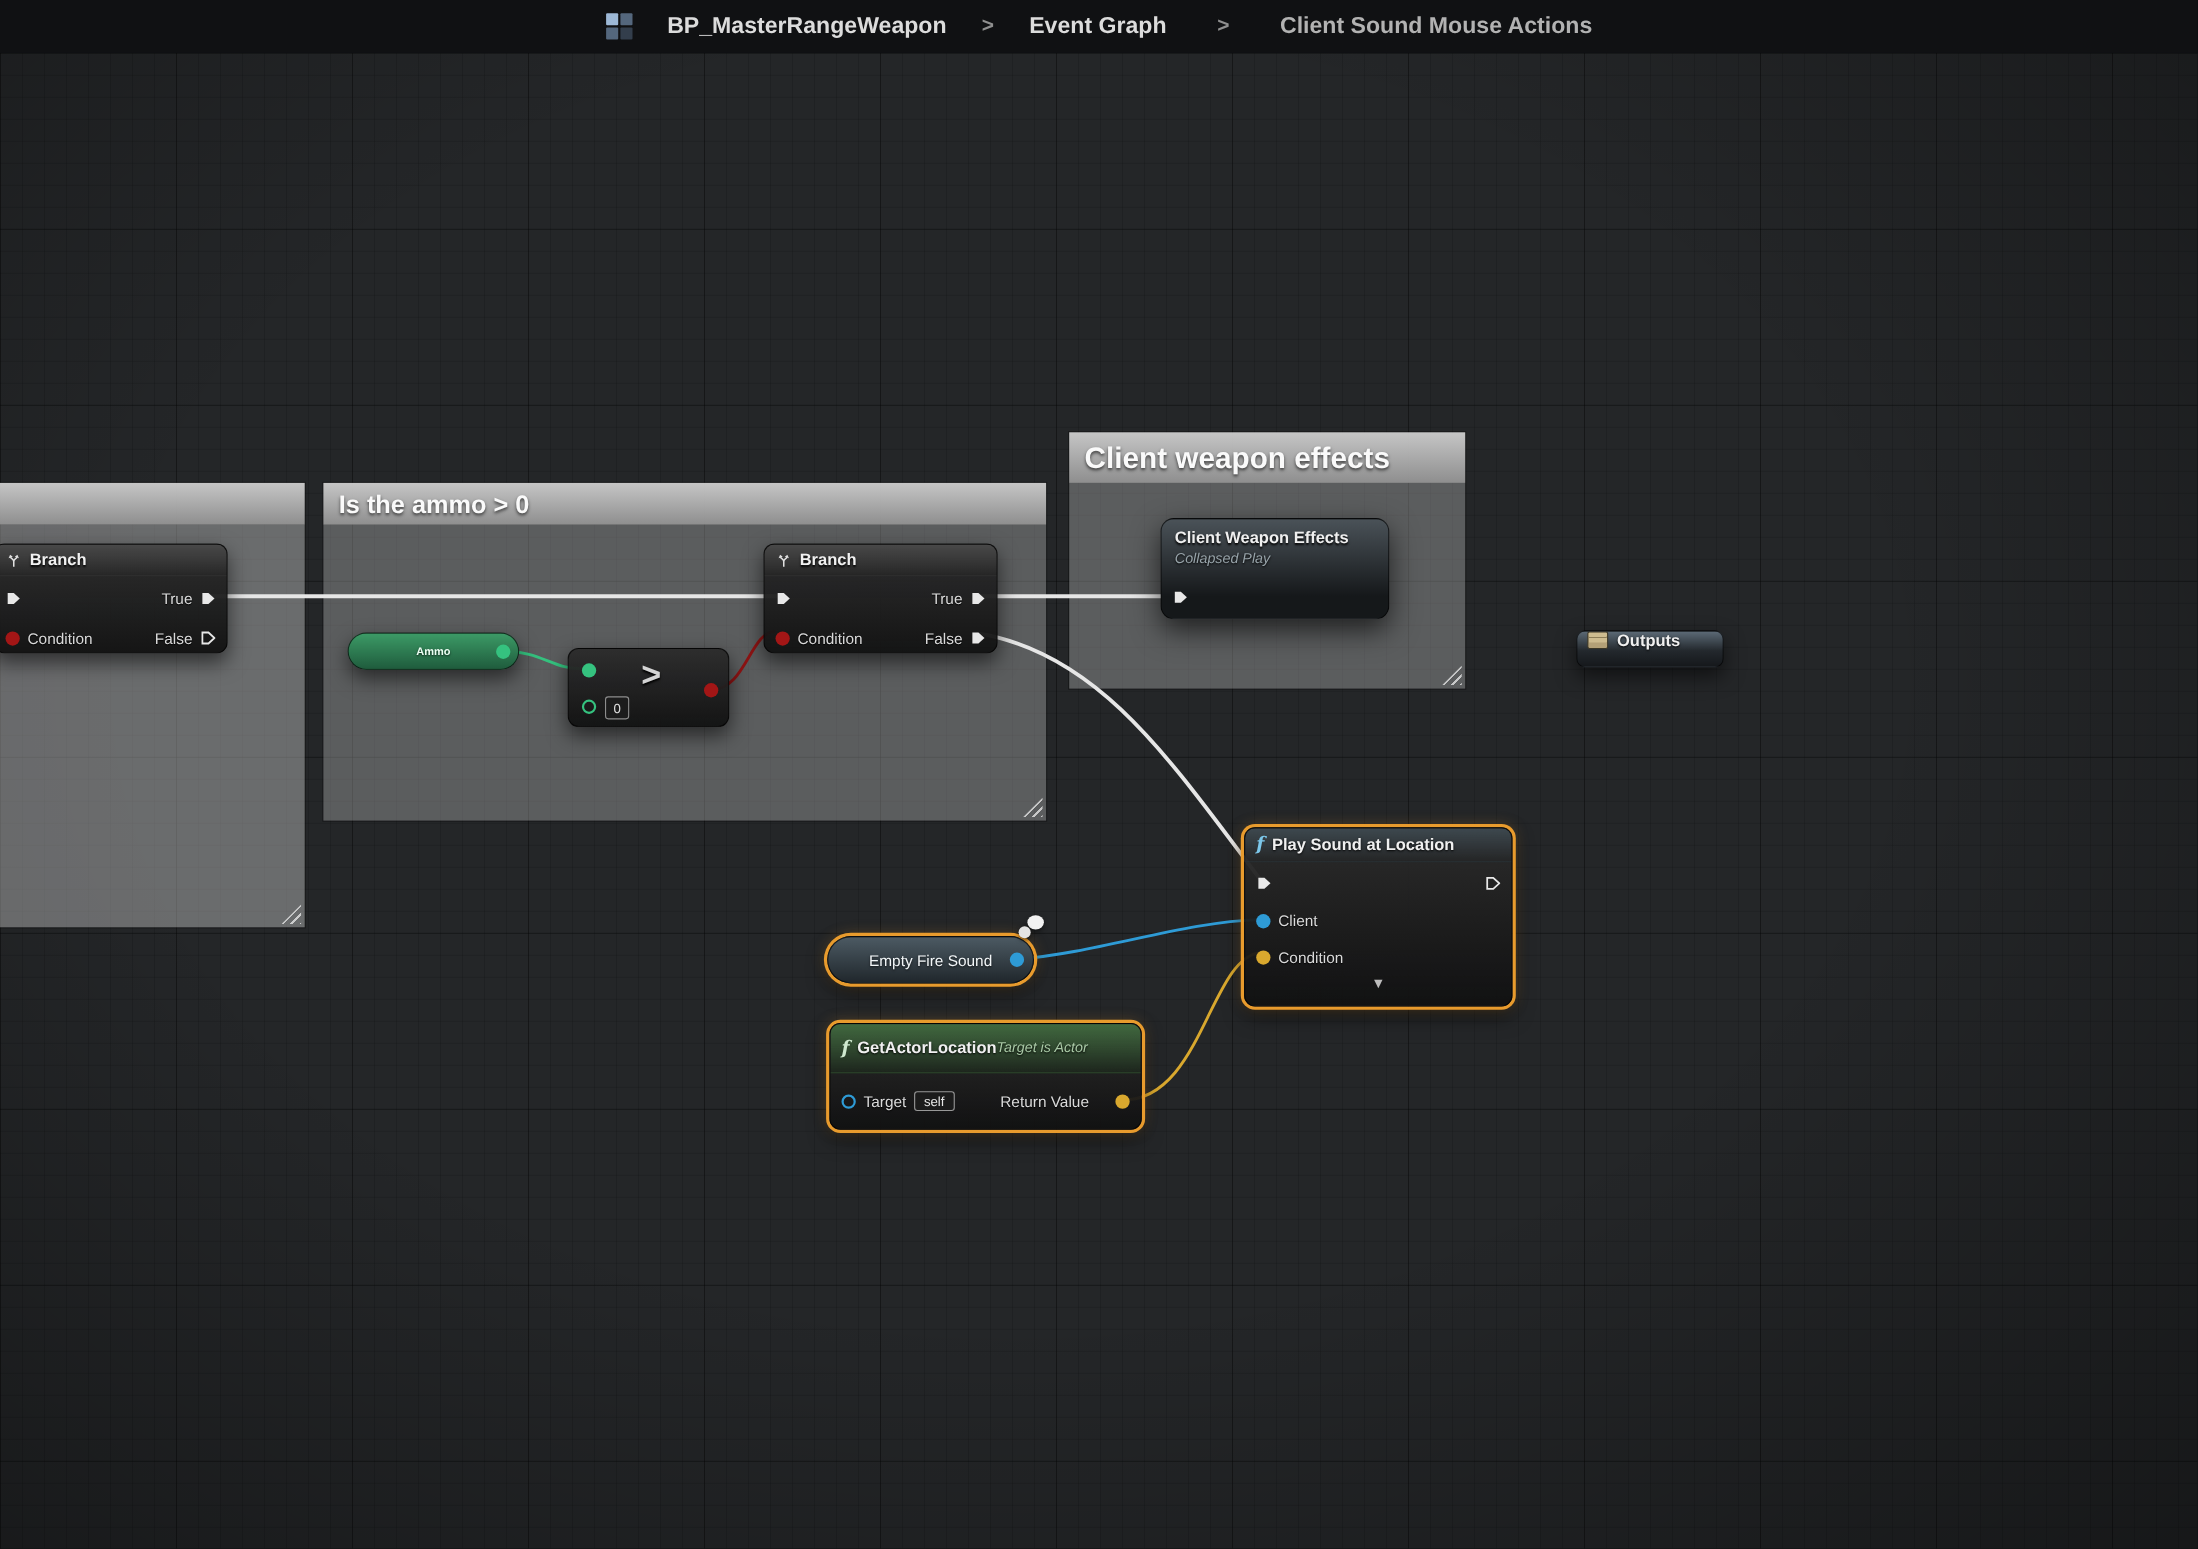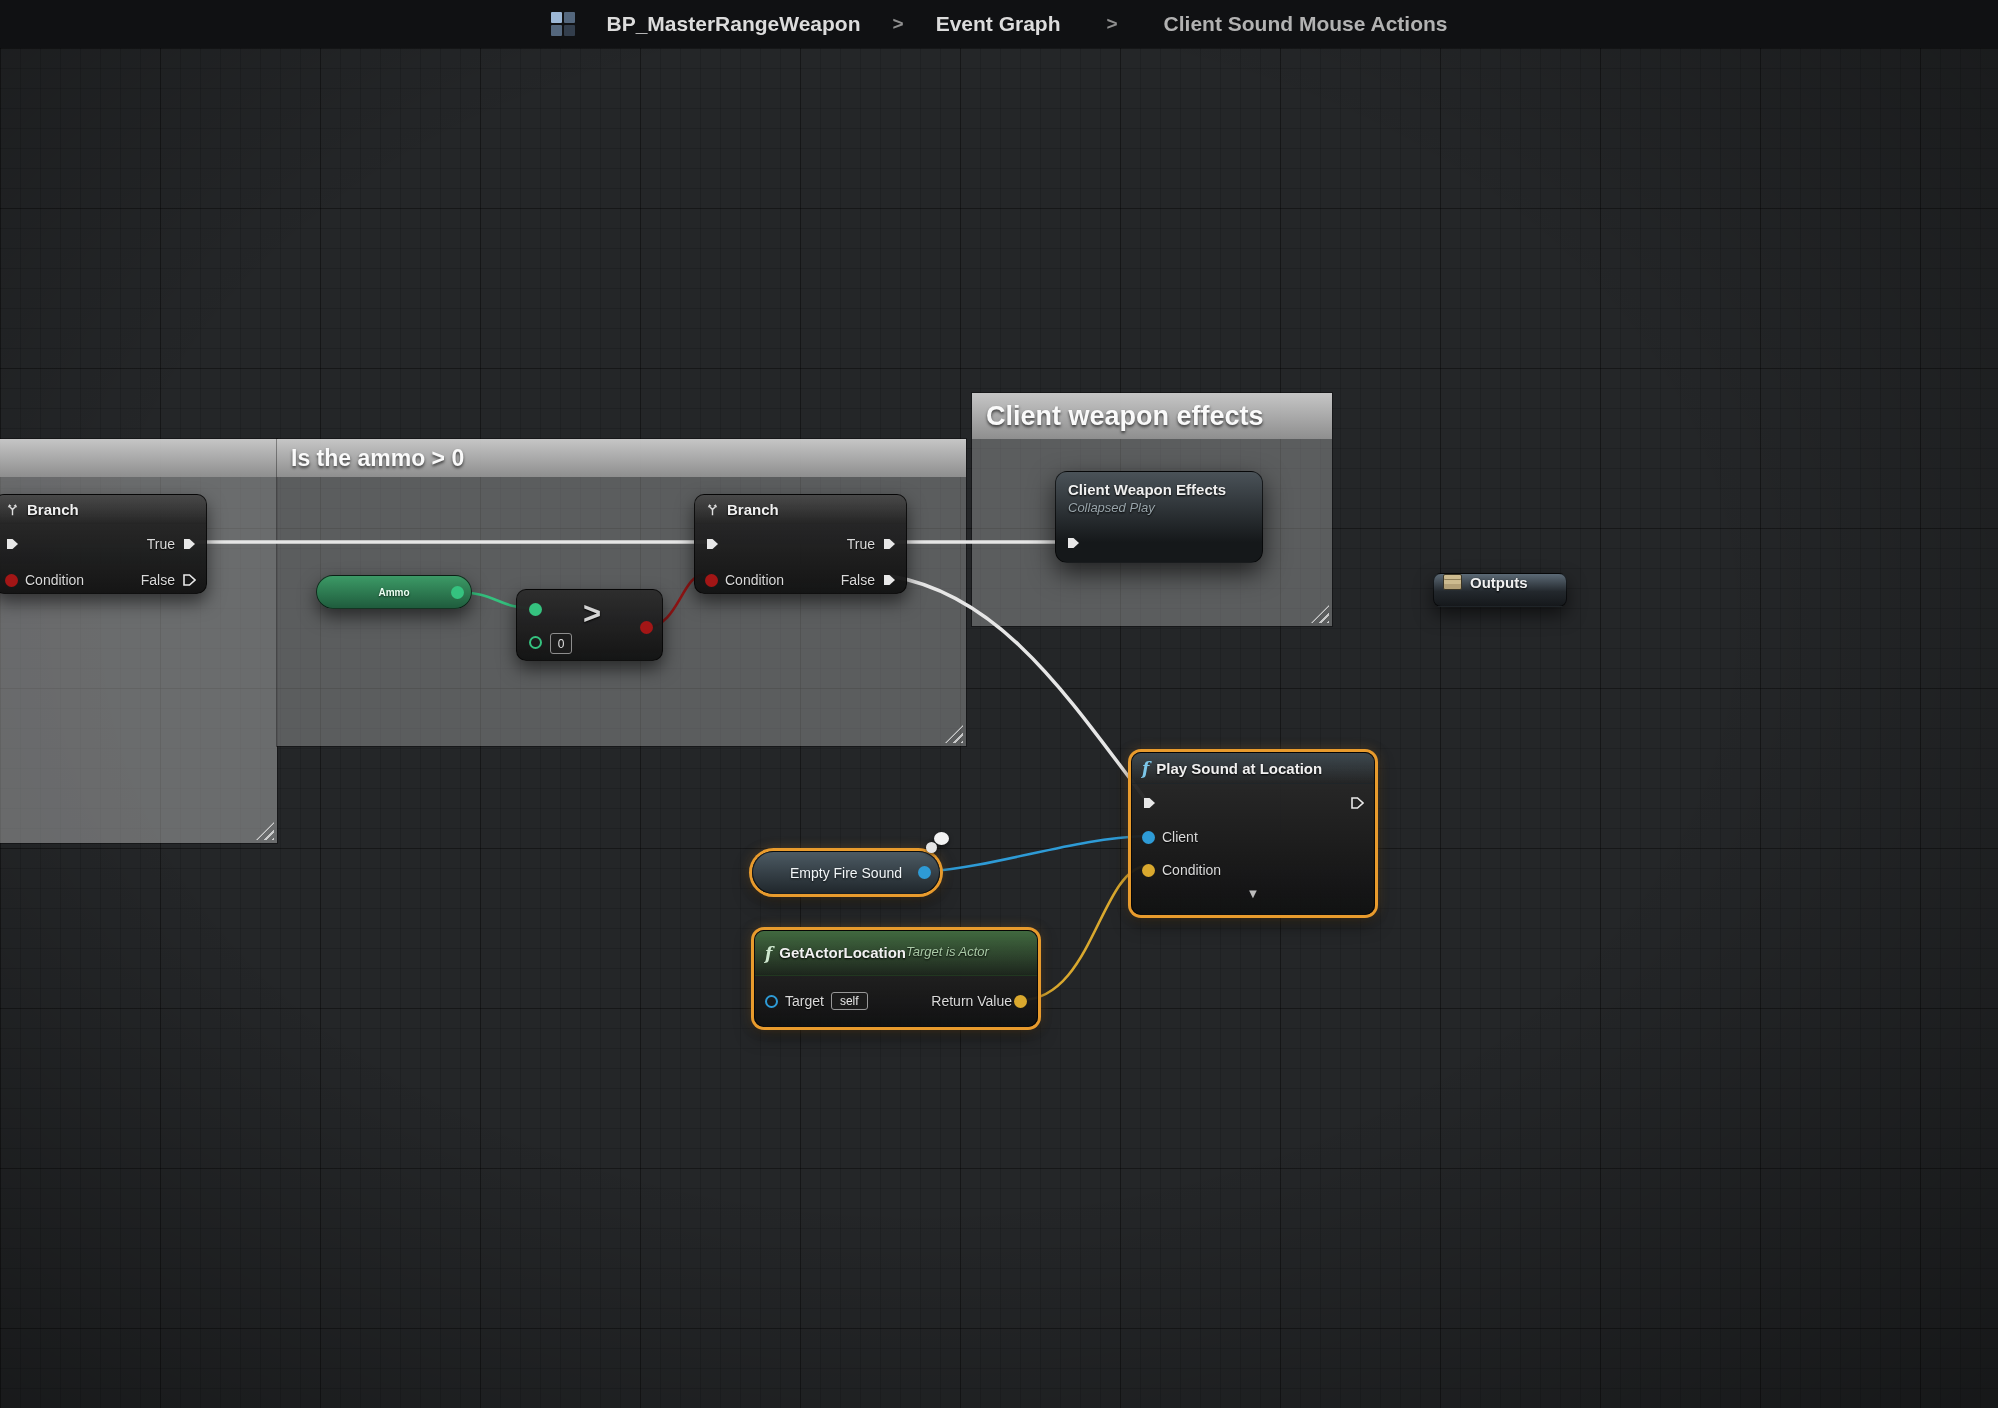--- a/index.html
+++ b/index.html
@@ -36,21 +36,21 @@
   .comment .cbody{position:absolute;left:0;right:0;bottom:0;background:rgba(198,198,198,.34);}
   .comment .ctitle{position:absolute;left:0;right:0;top:0;display:flex;align-items:center;
      background:linear-gradient(180deg, rgba(206,206,206,.95), rgba(148,148,148,.95));
      color:#fafafa;font-weight:bold;text-shadow:0 2px 3px rgba(0,0,0,.65);padding:0 14px;box-sizing:border-box;}
   .resize-handle{position:absolute;right:3px;bottom:3px;width:18px;height:18px;
      clip-path:polygon(100% 0,100% 100%,0 100%);
      background:repeating-linear-gradient(135deg, rgba(245,245,245,.7) 0 2px, transparent 2px 6px);}
   .c-left{left:-14px;top:438px;width:290px;height:404px;}
   .c-left .ctitle{height:38px;font-size:23px;}
   .c-left .cbody{top:38px;background:rgba(205,205,205,.42);}
-  .c-ammo{left:276px;top:438px;width:657px;height:307px;padding-left:32px;}
+  .c-ammo{left:293px;top:438px;width:657px;height:307px;}
   .c-ammo .ctitle{height:38px;font-size:23px;}
   .c-ammo .cbody{top:38px;}
   .c-fx{left:971px;top:392px;width:360px;height:233px;}
   .c-fx .ctitle{height:46px;font-size:27px;}
   .c-fx .cbody{top:46px;}
 
   
   .wires{position:absolute;left:0;top:0;width:1998px;height:1408px;z-index:3;pointer-events:none;}
 
   
@@ -128,21 +128,21 @@
   .n-efs .pill-label{font-weight:normal;font-size:14px;color:#f2f6f8;}
   .n-efs .pinr{position:absolute;right:8px;top:50%;margin-top:-6.5px;}
 
   
   .n-gal{left:754px;top:930px;width:284px;height:97px;}
   .n-gal .nheader{height:44px;flex-wrap:wrap;align-content:center;row-gap:0;
      background:linear-gradient(180deg, rgba(70,120,68,.8), rgba(26,46,26,.45));}
   .n-gal .htext{display:flex;line-height:1.25;}
   .n-gal .nsub{color:#a9c9a6;}
   .n-gal .grow{position:absolute;left:10px;right:10px;top:56px;height:28px;display:flex;align-items:center;gap:7px;}
-  .n-gal .rgrp{margin-left:auto;display:flex;align-items:center;gap:2px;}
+  .n-gal .rgrp{margin-left:auto;display:flex;align-items:center;gap:24px;}
   .chip{padding:1px 8px;border:1px solid #989898;border-radius:3px;background:#1b1b1b;
      color:#e6e6e6;font-size:12px;}
 
   
   .cursor{position:absolute;left:922px;top:830px;z-index:6;width:36px;height:36px;pointer-events:none;}
   .cursor .b1{position:absolute;left:12px;top:2px;width:15px;height:13px;border-radius:50%;background:#f2f2f2;
      box-shadow:0 2px 4px rgba(0,0,0,.5);}
   .cursor .b2{position:absolute;left:4px;top:12px;width:11px;height:11px;border-radius:50%;background:#e4e4e4;
      box-shadow:0 2px 4px rgba(0,0,0,.5);}
 </style>

